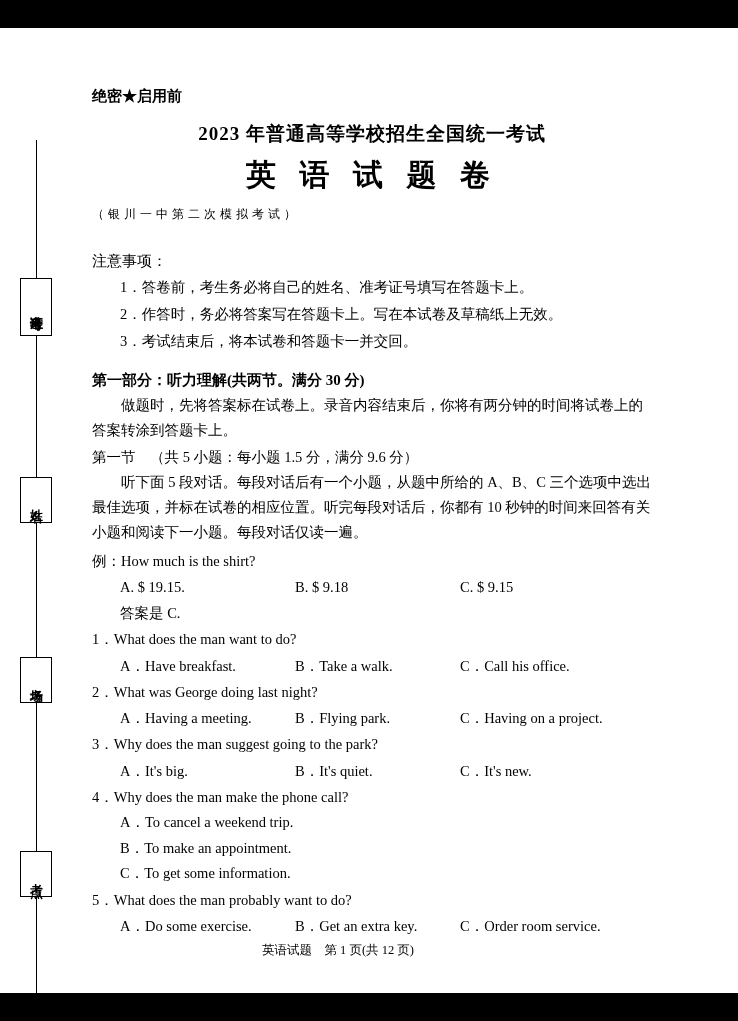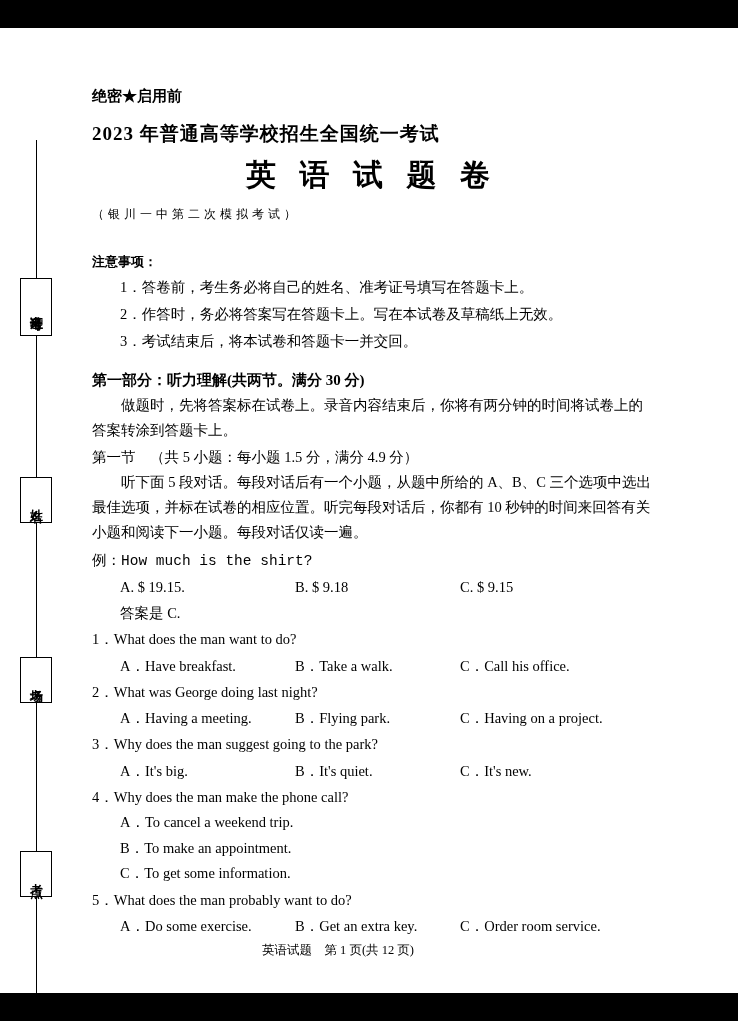--- a/index.html
+++ b/index.html
@@ -29,29 +29,29 @@
   .box-xm   { top:477px; height:44px; }
   .box-kc   { top:657px; height:44px; }
   .box-kd   { top:851px; height:44px; }
 
   .content {
     position:absolute; left:0; top:28px; width:738px;
     padding:0 86px 0 92px; box-sizing:border-box;
     font-size:14.5px; line-height:25px;
   }
   .secrecy { margin-top:56px; font-weight:bold; font-size:15px; }
-  .exam-title { font-size:19px; font-weight:bold; letter-spacing:1px; margin-top:12px; }
+  .exam-title { text-align:center; font-size:19px; font-weight:bold; letter-spacing:1px; margin-top:12px; }
   .subject-title { text-align:center; font-size:30px; font-weight:bold; letter-spacing:8px; margin-top:8px; line-height:42px; }
   .subtitle { text-align:left; font-size:12px; letter-spacing:4px; margin-top:6px; }
-  .notes-heading { font-weight:bold; font-size:13px; margin-top:22px; }
+  .notes-heading { font-weight:normal; font-size:15px; margin-top:22px; }
   .note-item { padding-left:28px; line-height:27px; }
   .part-heading { font-weight:bold; font-size:15px; margin-top:12px; line-height:26px; }
   .para-indent { text-indent:2em; }
   .section-heading { margin-top:2px; }
-  .example-q { margin-top:4px;font-family:Liberation Mono, monospace; }
+  .example-q { margin-top:4px; }
   .opts {
     display:grid; grid-template-columns:175px 165px 1fr;
     padding-left:28px; line-height:26px;
   }
   .q-line { line-height:25.5px; margin-top:1px; }
   .stack-opt { padding-left:28px; line-height:25.5px; }
   .answer-line { padding-left:28px; line-height:26px; }
   .footer {
     position:absolute; top:942px; left:0; width:676px;
     text-align:center; font-size:12.5px;
@@ -88,21 +88,21 @@
   <div class="subtitle">（银川一中第二次模拟考试）</div>
 
   <div class="notes-heading">注意事项：</div>
   <div class="note-item">1．答卷前，考生务必将自己的姓名、准考证号填写在答题卡上。</div>
   <div class="note-item">2．作答时，务必将答案写在答题卡上。写在本试卷及草稿纸上无效。</div>
   <div class="note-item">3．考试结束后，将本试卷和答题卡一并交回。</div>
 
   <div class="part-heading">第一部分：听力理解(共两节。满分 30 分)</div>
   <div class="para-indent">做题时，先将答案标在试卷上。录音内容结束后，你将有两分钟的时间将试卷上的答案转涂到答题卡上。</div>
 
-  <div class="section-heading">第一节　（共 5 小题：每小题 1.5 分，满分 4.9 分）</div>
+  <div class="section-heading">第一节　（共 5 小题：每小题 1.5 分，满分 9.6 分）</div>
   <div class="para-indent">听下面 5 段对话。每段对话后有一个小题，从题中所给的 A、B、C 三个选项中选出最佳选项，并标在试卷的相应位置。听完每段对话后，你都有 10 秒钟的时间来回答有关小题和阅读下一小题。每段对话仅读一遍。</div>
 
   <div class="example-q">例：How much is the shirt?</div>
   <div class="opts">
     <span>A. $ 19.15.</span>
     <span>B. $ 9.18</span>
     <span>C. $ 9.15</span>
   </div>
   <div class="answer-line">答案是 C.</div>
 

